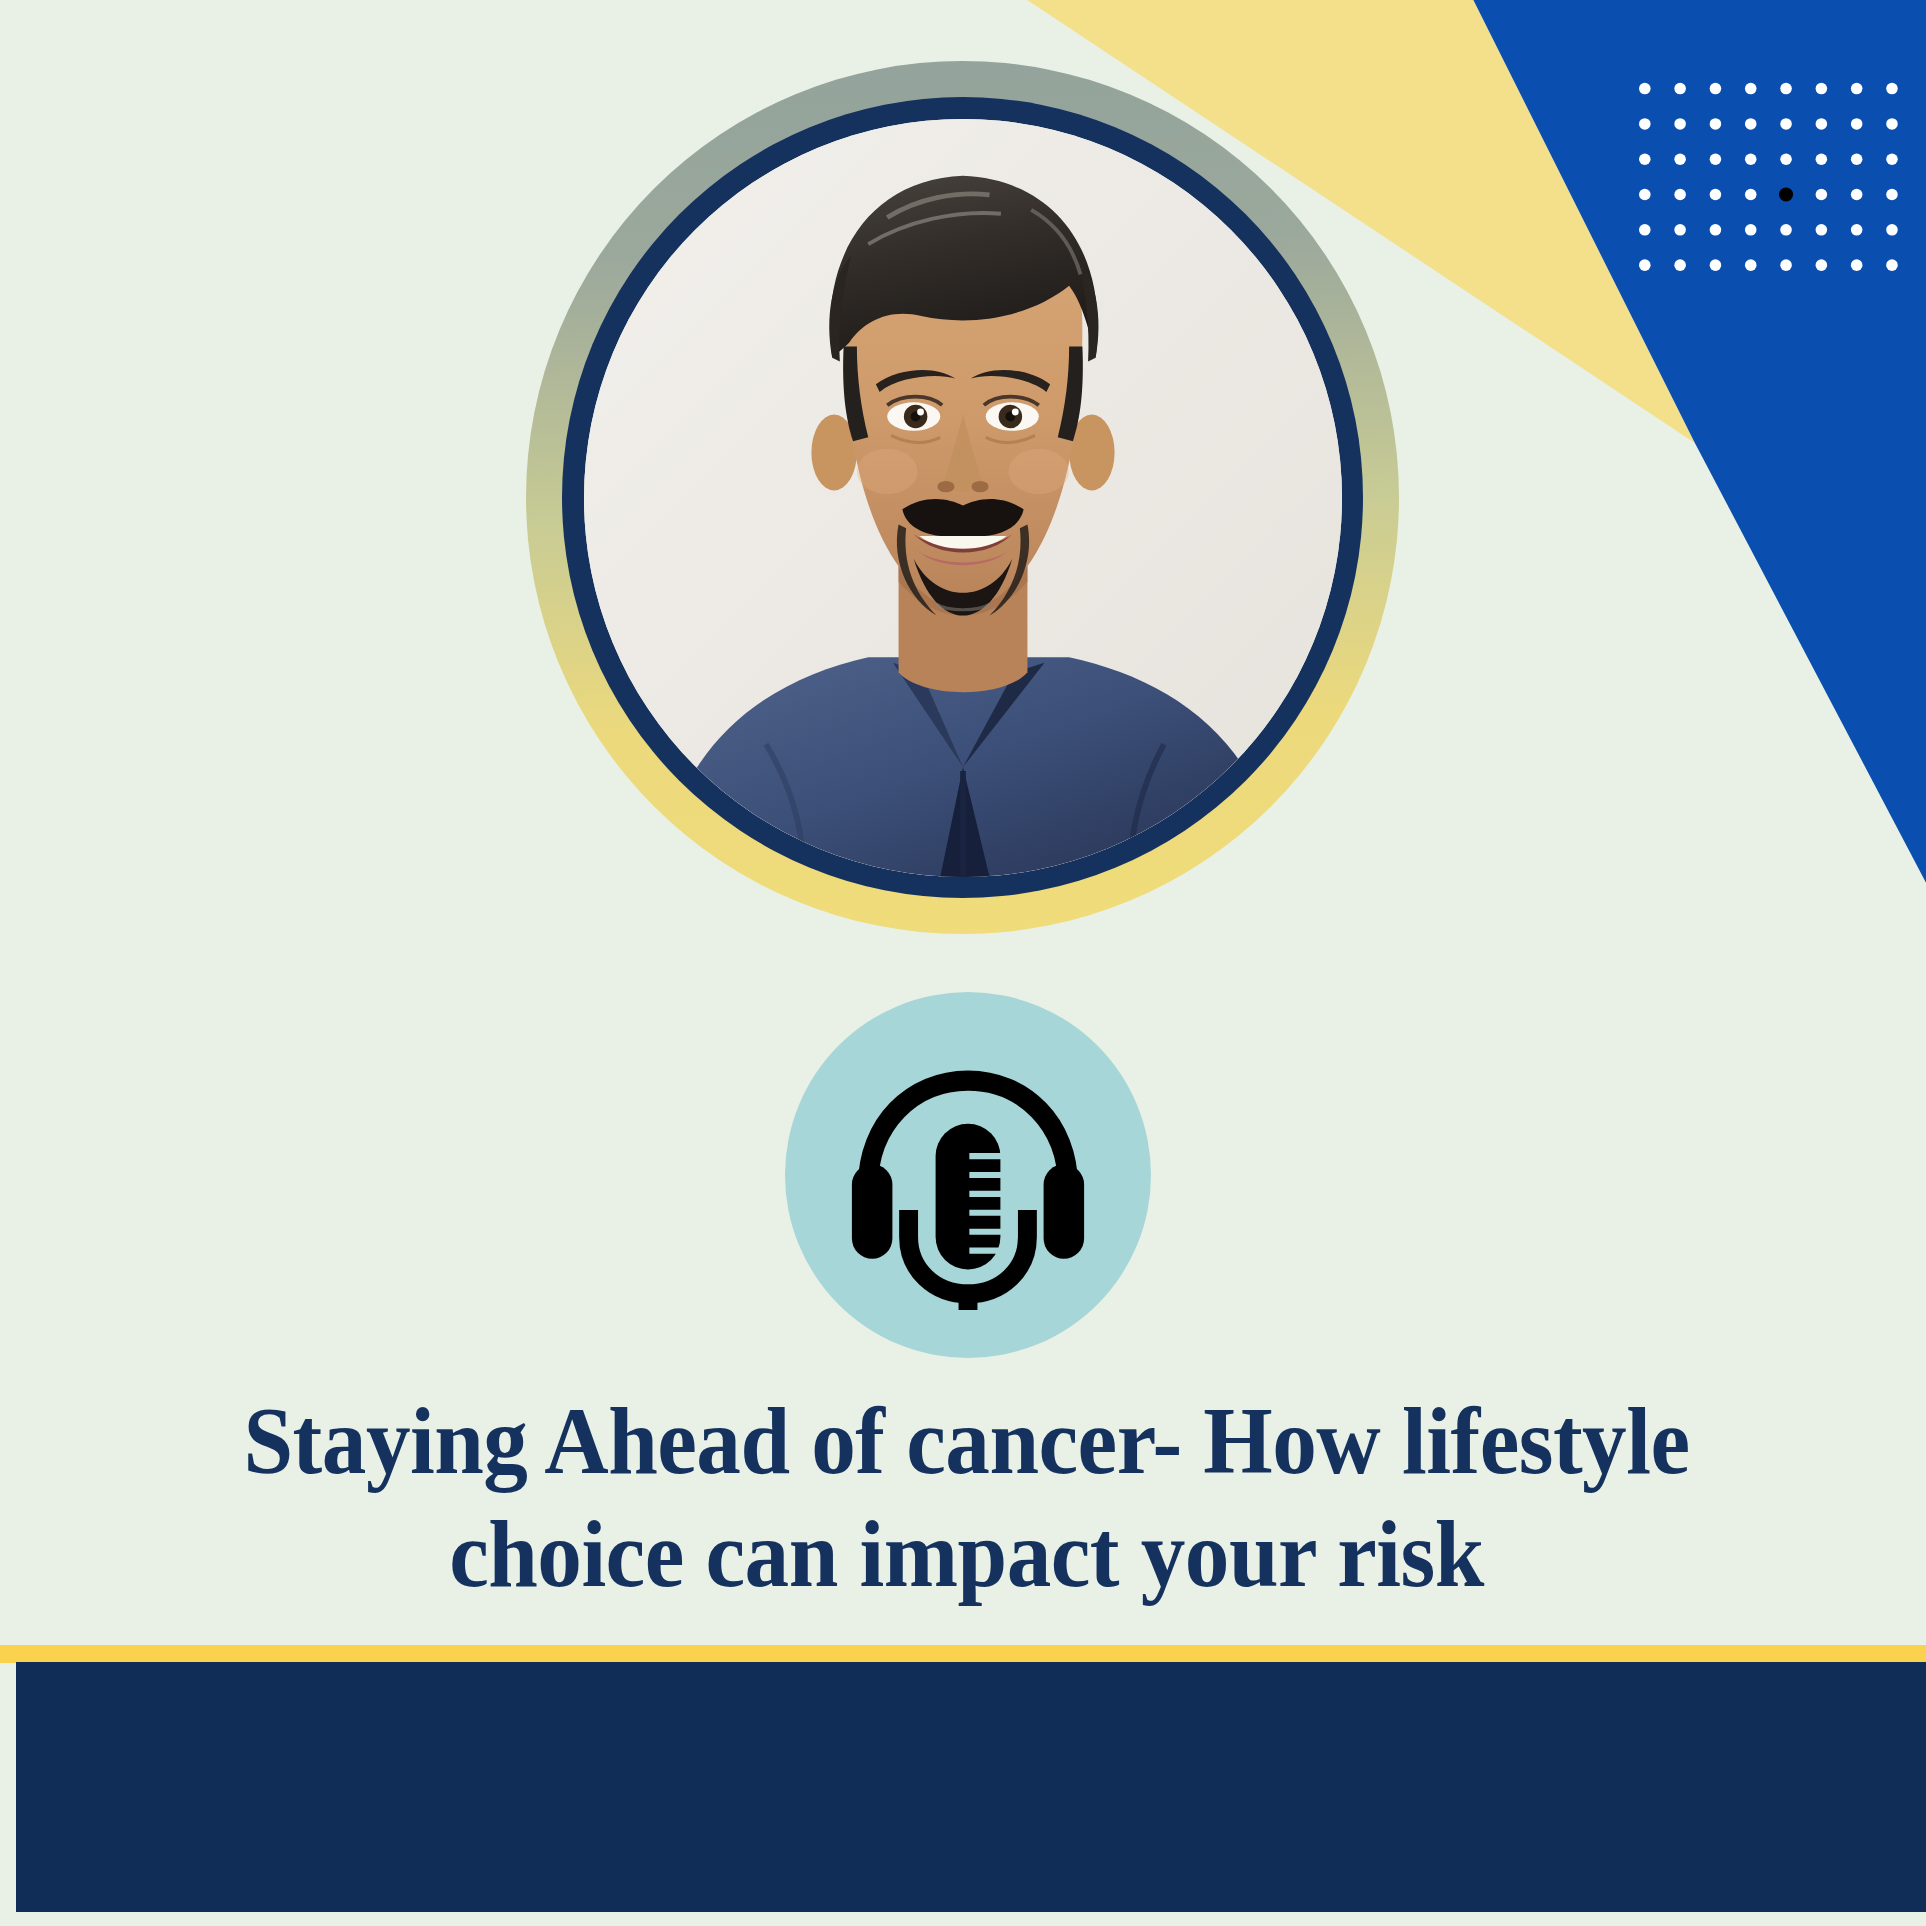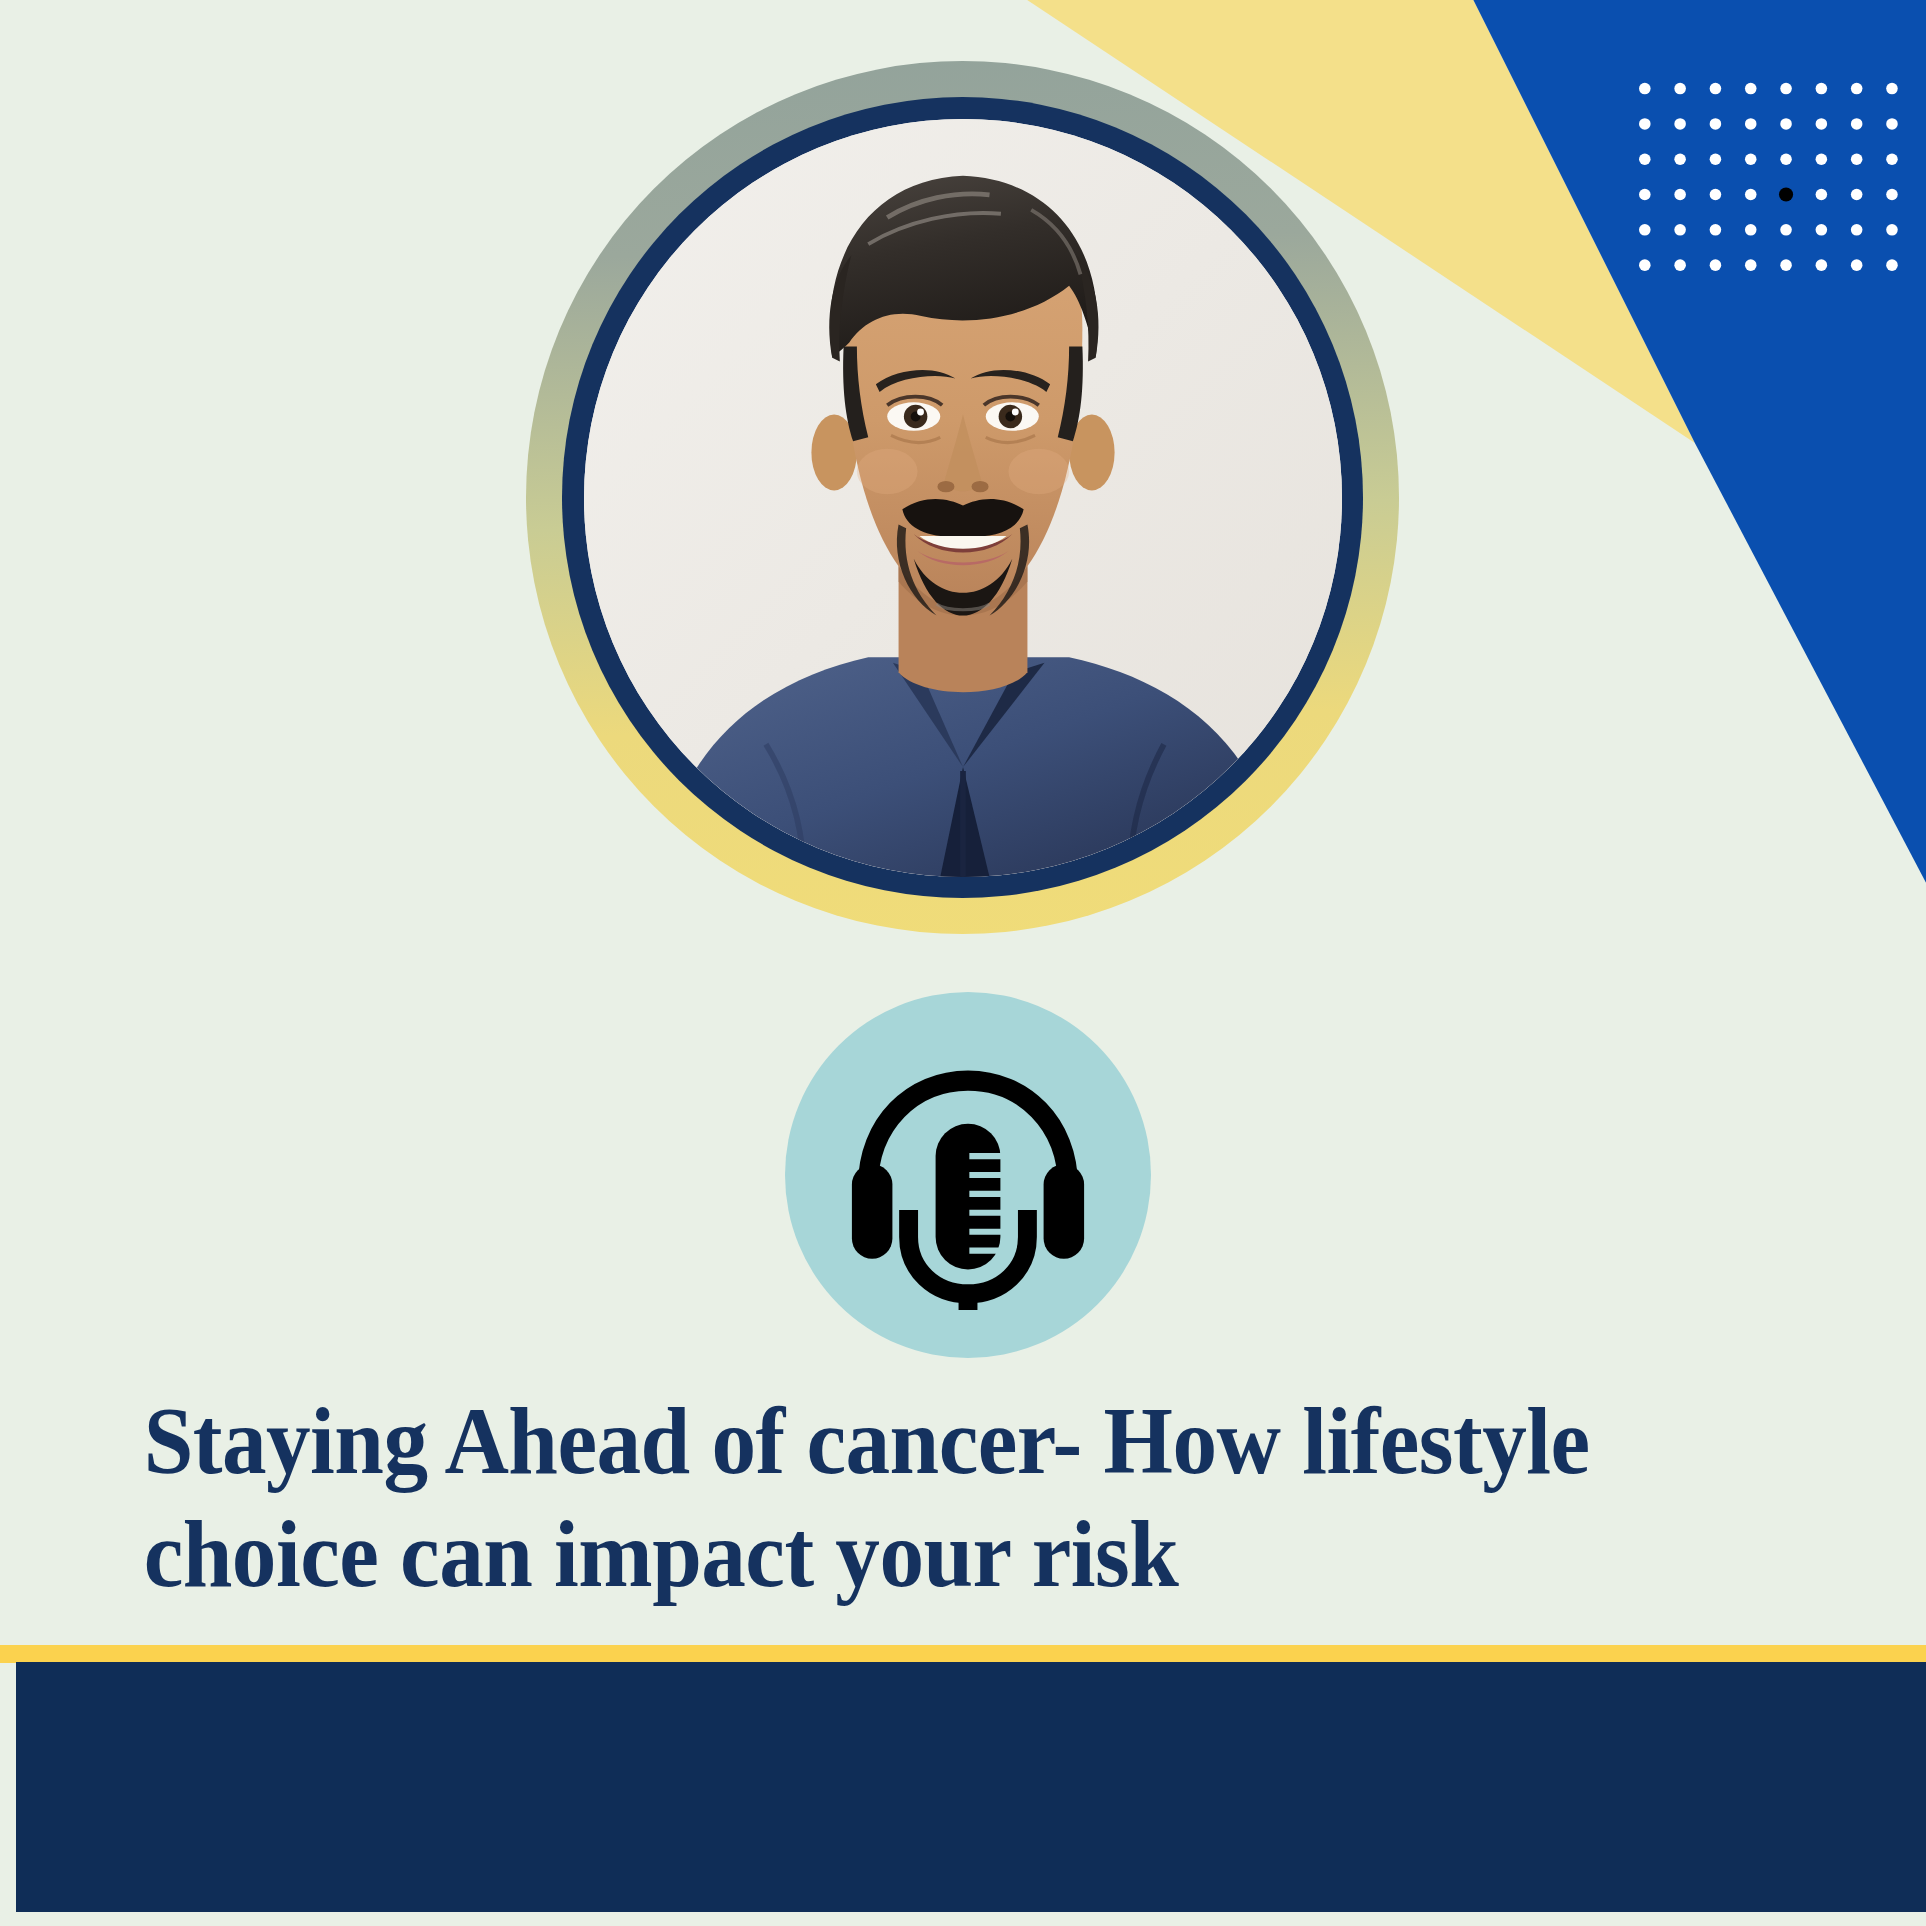--- a/index.html
+++ b/index.html
@@ -37,21 +37,22 @@
   
   .podcast-badge{
     position:absolute;left:785px;top:992px;width:366px;height:366px;
     border-radius:50%;background:#A7D6D8;
     display:flex;align-items:center;justify-content:center;
   }
   .podcast-badge svg{width:270px;height:270px;display:block;}
 
   
   .title-block{
-    position:absolute;left:81px;top:1384px;width:1791px;
+    position:absolute;left:71px;top:1384px;width:1791px;
+    text-align:center;
   }
   .title-line{
     font-family:"Liberation Serif",serif;
     font-weight:bold;
     font-size:96px;
     line-height:1.18;
     letter-spacing:-0.6px;
     color:#15325F;
     transform:scaleX(0.93);
     transform-origin:center;

